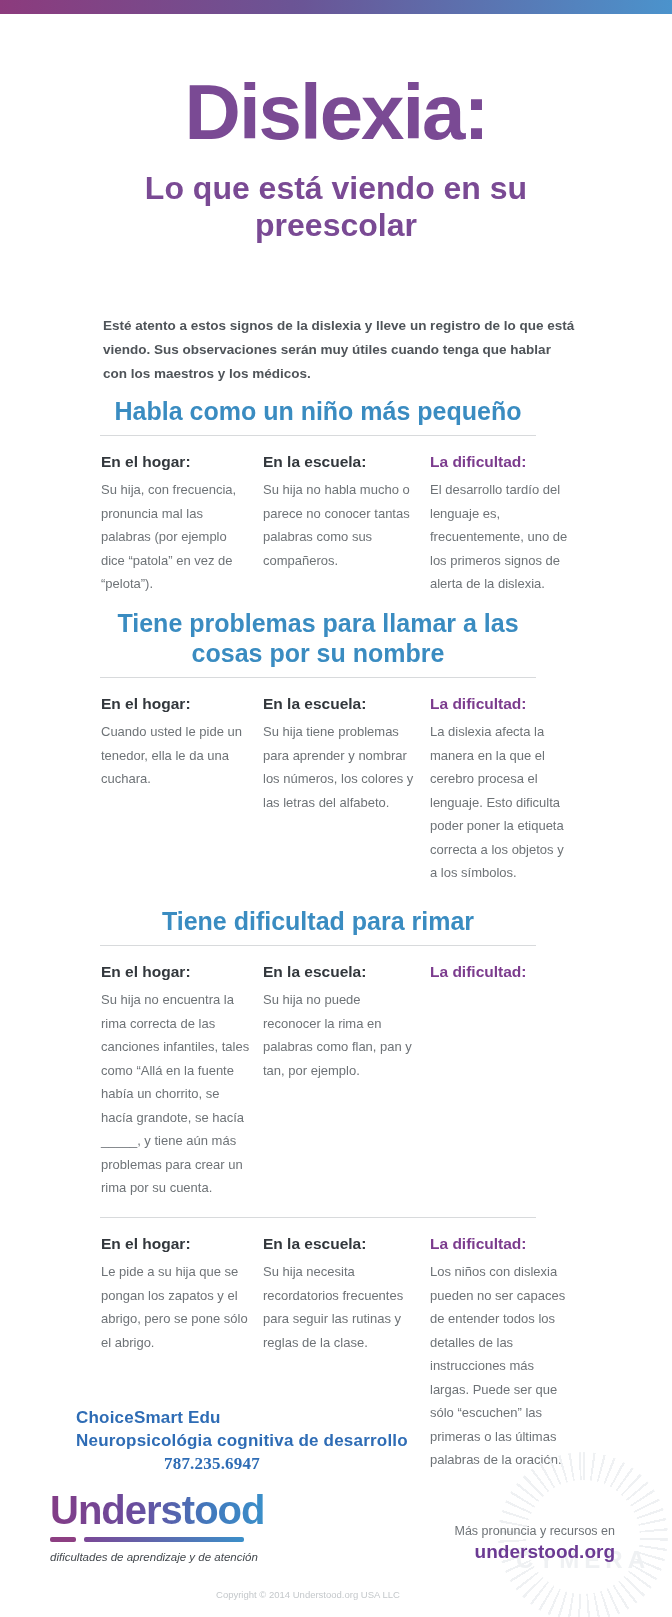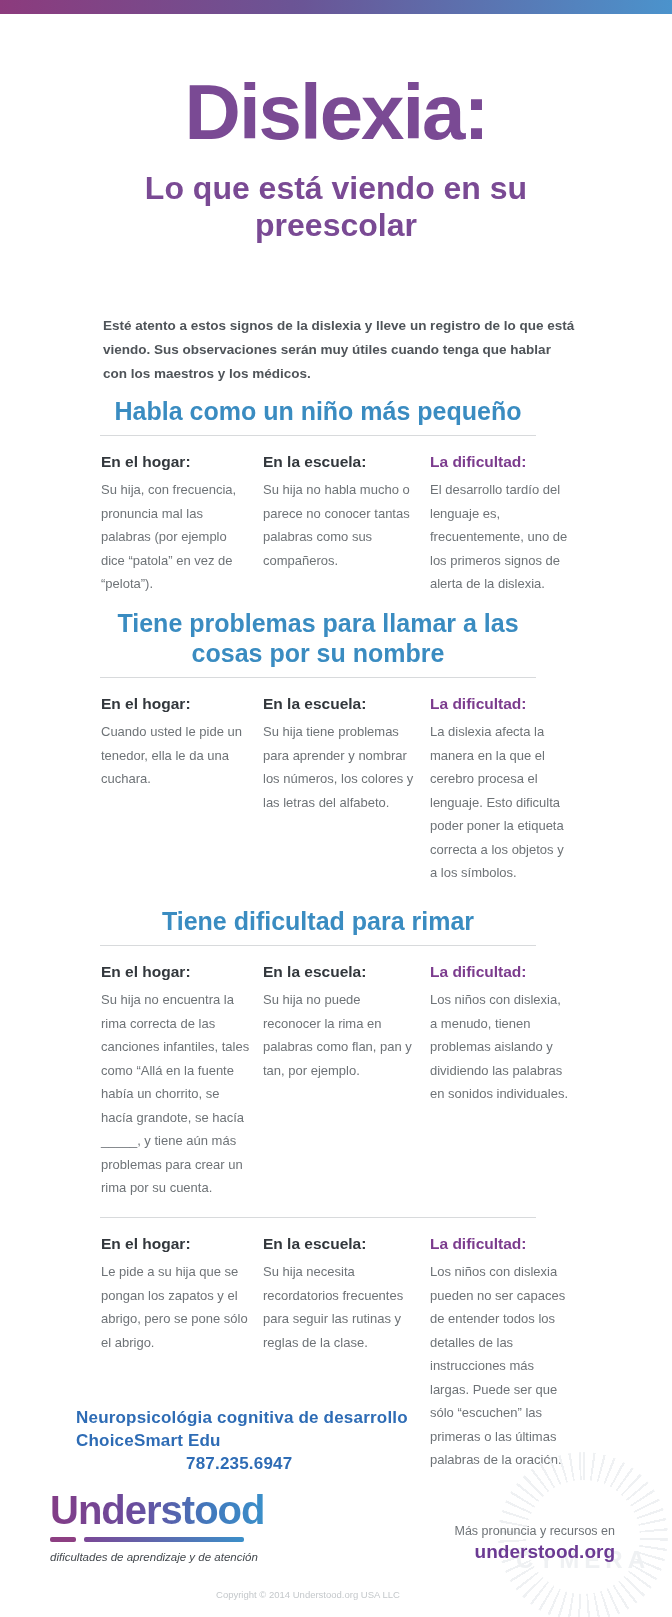--- a/index.html
+++ b/index.html
@@ -29,21 +29,21 @@
   .section-rule{margin:9px 100px 0;border:0;border-top:1px solid #d8dadc;height:0;}
   .cols{margin:17px 0 0 101px;display:grid;grid-template-columns:150px 155px 140px;
     column-gap:12px;gap:12px;}
   .col h4{margin:0 0 7px;font-size:15.5px;font-weight:bold;color:#32373c;}
   .col.difficulty h4{color:#7c3c8e;}
   .col p{margin:0;font-size:13px;line-height:23.5px;color:#6e7377;}
 
   .contact{position:absolute;top:1406px;left:76px;width:360px;
     color:#2e6cb5;font-weight:bold;font-size:17px;line-height:23px;
     letter-spacing:0.2px;}
-  .contact .phone{margin-left:110px;}
+  .contact .phone{margin-left:88px;font-family:Liberation Serif, serif;}
 
   .watermark{position:absolute;top:1452px;left:498px;width:170px;height:170px;z-index:0;}
   .watermark .rays{position:absolute;inset:0;border-radius:50%;
     background:repeating-conic-gradient(#eff1f3 0deg 1.6deg,transparent 1.6deg 7deg);}
   .watermark .hole{position:absolute;left:28px;top:28px;right:28px;bottom:28px;
     background:#ffffff;border-radius:50%;}
   .watermark .wm-text{position:absolute;left:0;right:0;top:94px;text-align:center;
     font-size:24px;font-weight:bold;letter-spacing:5px;color:#eff1f3;}
 
   .logo-block{position:absolute;top:1488px;left:50px;z-index:1;}
@@ -124,21 +124,20 @@
     <div class="col">
       <h4>En el hogar:</h4>
       <p>Su hija no encuentra la rima correcta de las canciones infantiles, tales como “Allá en la fuente había un chorrito, se hacía grandote, se hacía _____, y tiene aún más problemas para crear un rima por su cuenta.</p>
     </div>
     <div class="col">
       <h4>En la escuela:</h4>
       <p>Su hija no puede reconocer la rima en palabras como flan, pan y tan, por ejemplo.</p>
     </div>
     <div class="col difficulty">
       <h4>La dificultad:</h4>
-      <p>Los niños con dislexia, a menudo, tienen problemas aislando y dividiendo las palabras en sonidos individuales.</p>
     </div>
   </div>
 </div>
 
 <div class="section sec-4">
   <hr class="section-rule">
   <div class="cols">
     <div class="col">
       <h4>En el hogar:</h4>
       <p>Le pide a su hija que se pongan los zapatos y el abrigo, pero se pone sólo el abrigo.</p>
@@ -148,22 +147,22 @@
       <p>Su hija necesita recordatorios frecuentes para seguir las rutinas y reglas de la clase.</p>
     </div>
     <div class="col difficulty">
       <h4>La dificultad:</h4>
       <p>Los niños con dislexia pueden no ser capaces de entender todos los detalles de las instrucciones más largas. Puede ser que sólo “escuchen” las primeras o las últimas palabras de la oración.</p>
     </div>
   </div>
 </div>
 
 <div class="contact">
+  <div>ChoiceSmart Edu</div>
   <div>Neuropsicológia cognitiva de desarrollo</div>
-  <div>ChoiceSmart Edu</div>
   <div class="phone">787.235.6947</div>
 </div>
 
 <div class="watermark">
   <div class="rays"></div>
   <div class="hole"></div>
   <span class="wm-text">CYMERA</span>
 </div>
 
 <div class="logo-block">

